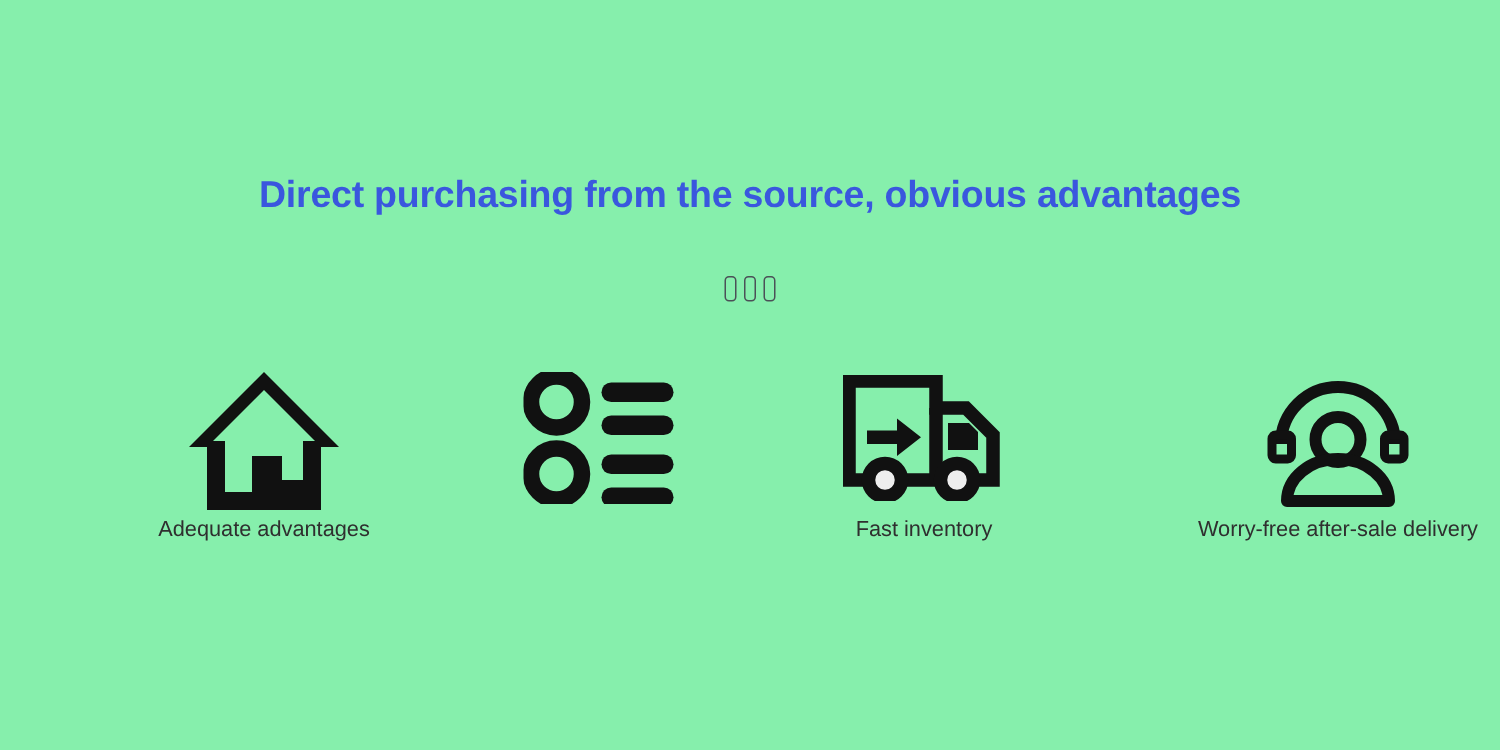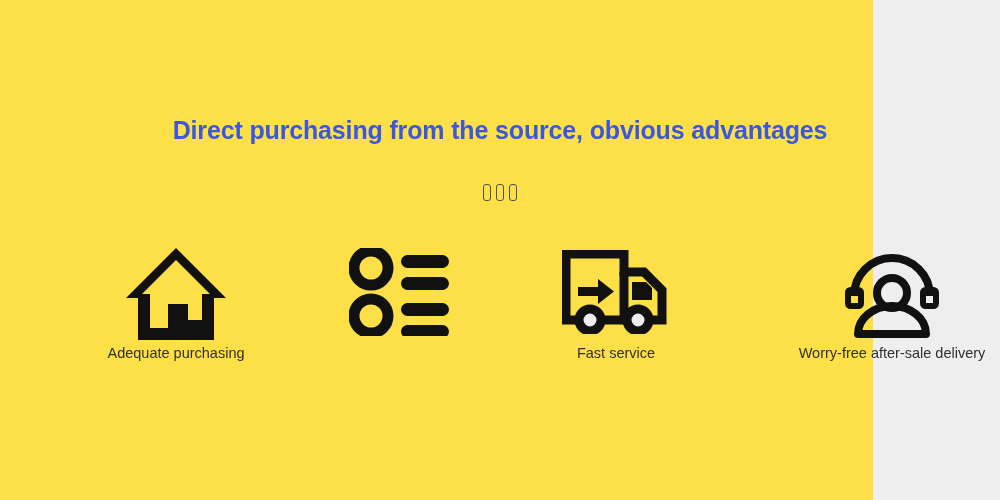--- a/index.html
+++ b/index.html
@@ -9,23 +9,23 @@
   }
   body {
     width: 1000px;
     height: 500px;
     background: #eeeeee;
     font-family: "Liberation Sans", sans-serif;
     overflow: hidden;
   }
   #banner {
     position: relative;
-    width: 873px;
+    width: 1000px;
     height: 500px;
-    background: #fde047;
+    background: #86efac;
     box-sizing: border-box;
   }
 
   
   #title {
     position: absolute;
     top: 114px;
     left: 0;
     width: 1000px;
     text-align: center;
@@ -115,21 +115,21 @@
           <path d="M52 6 L102 56 L90 56 L52 18 L14 56 L2 56 Z" fill="#111111"></path>
 
           <path d="M14 52 L26 52 L26 86 L72 86 L72 98 L14 98 Z" fill="#111111"></path>
 
           <path d="M78 52 L90 52 L90 98 L78 98 Z" fill="#111111"></path>
 
           <rect x="44" y="62" width="20" height="36" fill="#111111"></rect>
           <rect x="64" y="78" width="14" height="20" fill="#111111"></rect>
         </svg>
       </div>
-      <div class="feature-label">Adequate purchasing</div>
+      <div class="feature-label">Adequate advantages</div>
     </div>
 
     <div class="feature col-2">
       <div class="feature-icon">
         <svg width="102" height="88" viewBox="0 0 102 88" aria-hidden="true">
 
           <circle cx="22" cy="20" r="17" fill="none" stroke="#111111" stroke-width="11"></circle>
           <circle cx="22" cy="68" r="17" fill="none" stroke="#111111" stroke-width="11"></circle>
 
           <rect x="52" y="7" width="48" height="13" rx="6.5" fill="#111111"></rect>
@@ -149,21 +149,21 @@
           <path d="M62 22 V70" fill="none" stroke="#111111" stroke-width="9"></path>
 
           <path d="M70 32 H84 L90 38 V50 H70 Z" fill="#111111"></path>
 
           <path d="M16 37 H36 V29 L52 41.5 L36 54 V46 H16 Z" fill="#111111"></path>
 
           <circle cx="28" cy="70" r="11" fill="#eeeeee" stroke="#111111" stroke-width="9"></circle>
           <circle cx="76" cy="70" r="11" fill="#eeeeee" stroke="#111111" stroke-width="9"></circle>
         </svg>
       </div>
-      <div class="feature-label">Fast service</div>
+      <div class="feature-label">Fast inventory</div>
     </div>
 
     <div class="feature col-4">
       <div class="feature-icon">
         <svg width="96" height="92" viewBox="0 0 96 92" aria-hidden="true">
 
           <path d="M10 50 A38 38 0 0 1 86 50" fill="none" stroke="#111111" stroke-width="8" stroke-linecap="butt"></path>
 
           <rect x="4" y="44" width="13" height="16" rx="2.5" fill="none" stroke="#111111" stroke-width="6"></rect>
           <rect x="79" y="44" width="13" height="16" rx="2.5" fill="none" stroke="#111111" stroke-width="6"></rect>

